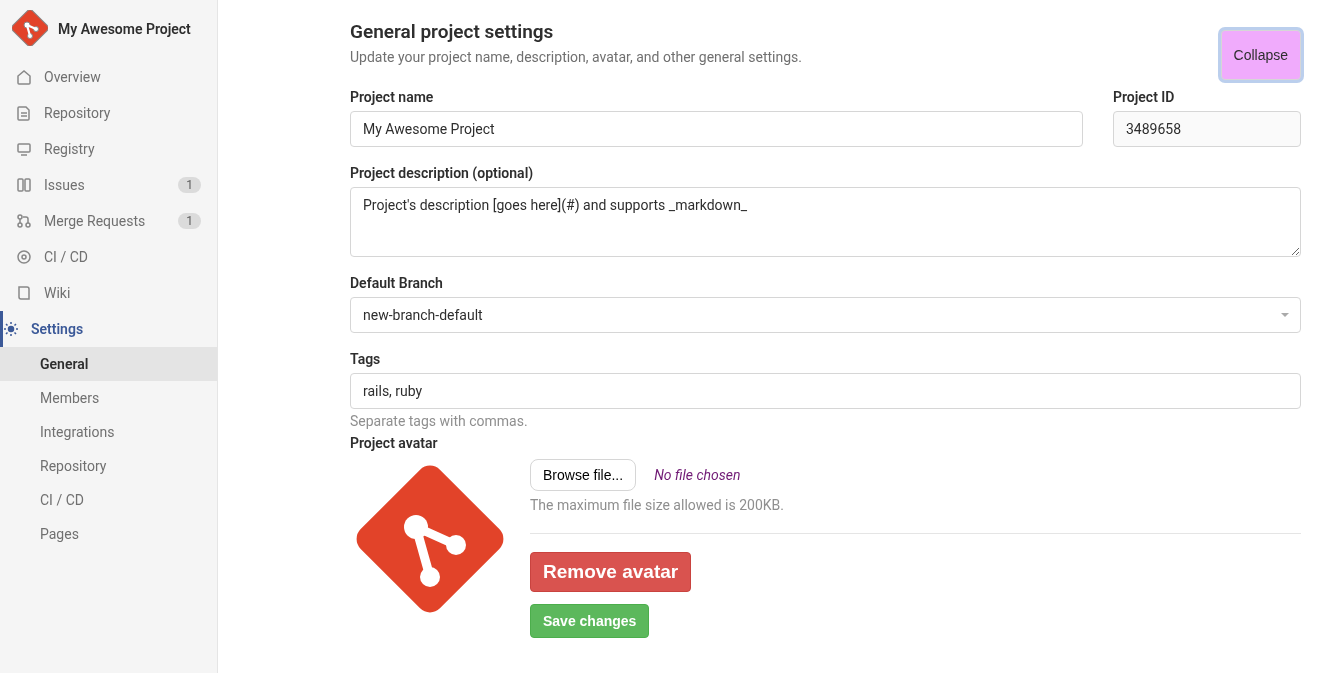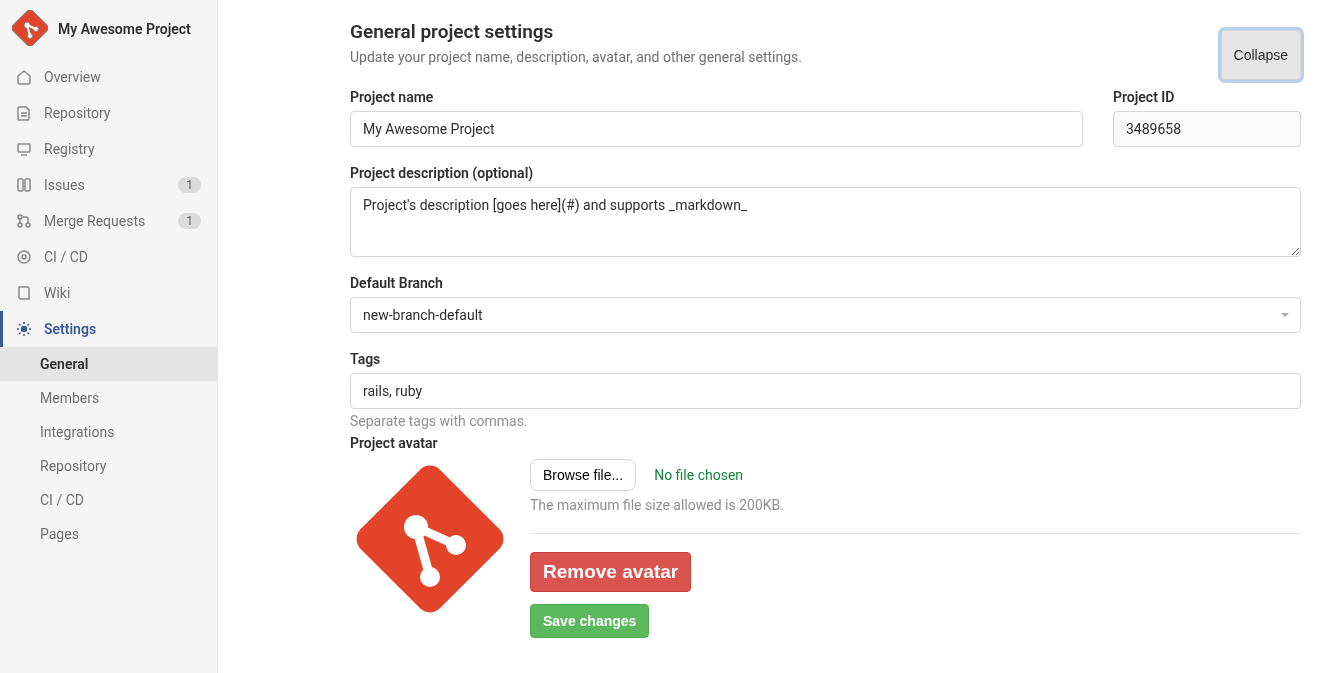--- a/index.html
+++ b/index.html
@@ -51,21 +51,21 @@
   border-radius: 10px;
   padding: 1px 8px;
   font-size: 12px;
   min-width: 20px;
   text-align: center;
 }
 .nav-item.active {
   color: #3b5998;
   font-weight: 600;
   border-left: 3px solid #3b5998;
-  padding-left: 13px;
+  padding-left: 0;
   background: #f5f5f5;
 }
 .nav-item.active .icon svg { stroke: #3b5998; fill: #3b5998; }
 .sub-items { list-style: none; }
 .sub-item {
   padding: 9px 16px 9px 40px;
   color: #707070;
   cursor: pointer;
 }
 .sub-item.active {
@@ -89,21 +89,21 @@
   color: #2e2e2e;
   margin-bottom: 6px;
 }
 .page-subtitle {
   color: #707070;
   font-size: 14px;
   margin-bottom: 24px;
 }
 .collapse-btn {
   border: 1px solid #d6d6d6;
-  background: #e5e5e5;
+  background: #f0abfc;
   padding: 16px 12px;
   border-radius: 4px;
   font-size: 14px;
   color: #2e2e2e;
   cursor: pointer;
   box-shadow: 0 0 0 3px rgba(120,160,220,0.5);
 }
 .form-row { display: flex; gap: 30px; margin-bottom: 18px; }
 .form-group { display: flex; flex-direction: column; }
 .form-group.name { flex: 1; }
@@ -153,21 +153,21 @@
 .avatar-controls { flex: 1; }
 .browse-row { display: flex; align-items: center; gap: 18px; margin-bottom: 6px; }
 .browse-btn {
   border: 1px solid #d6d6d6;
   background: #fff;
   padding: 7px 12px;
   border-radius: 8px;
   font-size: 14px;
   cursor: pointer;
 }
-.no-file { color: #15803d; font-size: 14px; }
+.no-file { color: #701a75; font-size: 14px; font-style: italic; }
 hr { border: none; border-top: 1px solid #e5e5e5; margin: 20px 0 18px 0; }
 .btn-danger {
   background: #d9534f;
   color: #fff;
   border: 1px solid #c9433f;
   padding: 8px 12px;
   border-radius: 4px;
   font-size: 19px;
   font-weight: 600;
   cursor: pointer;

